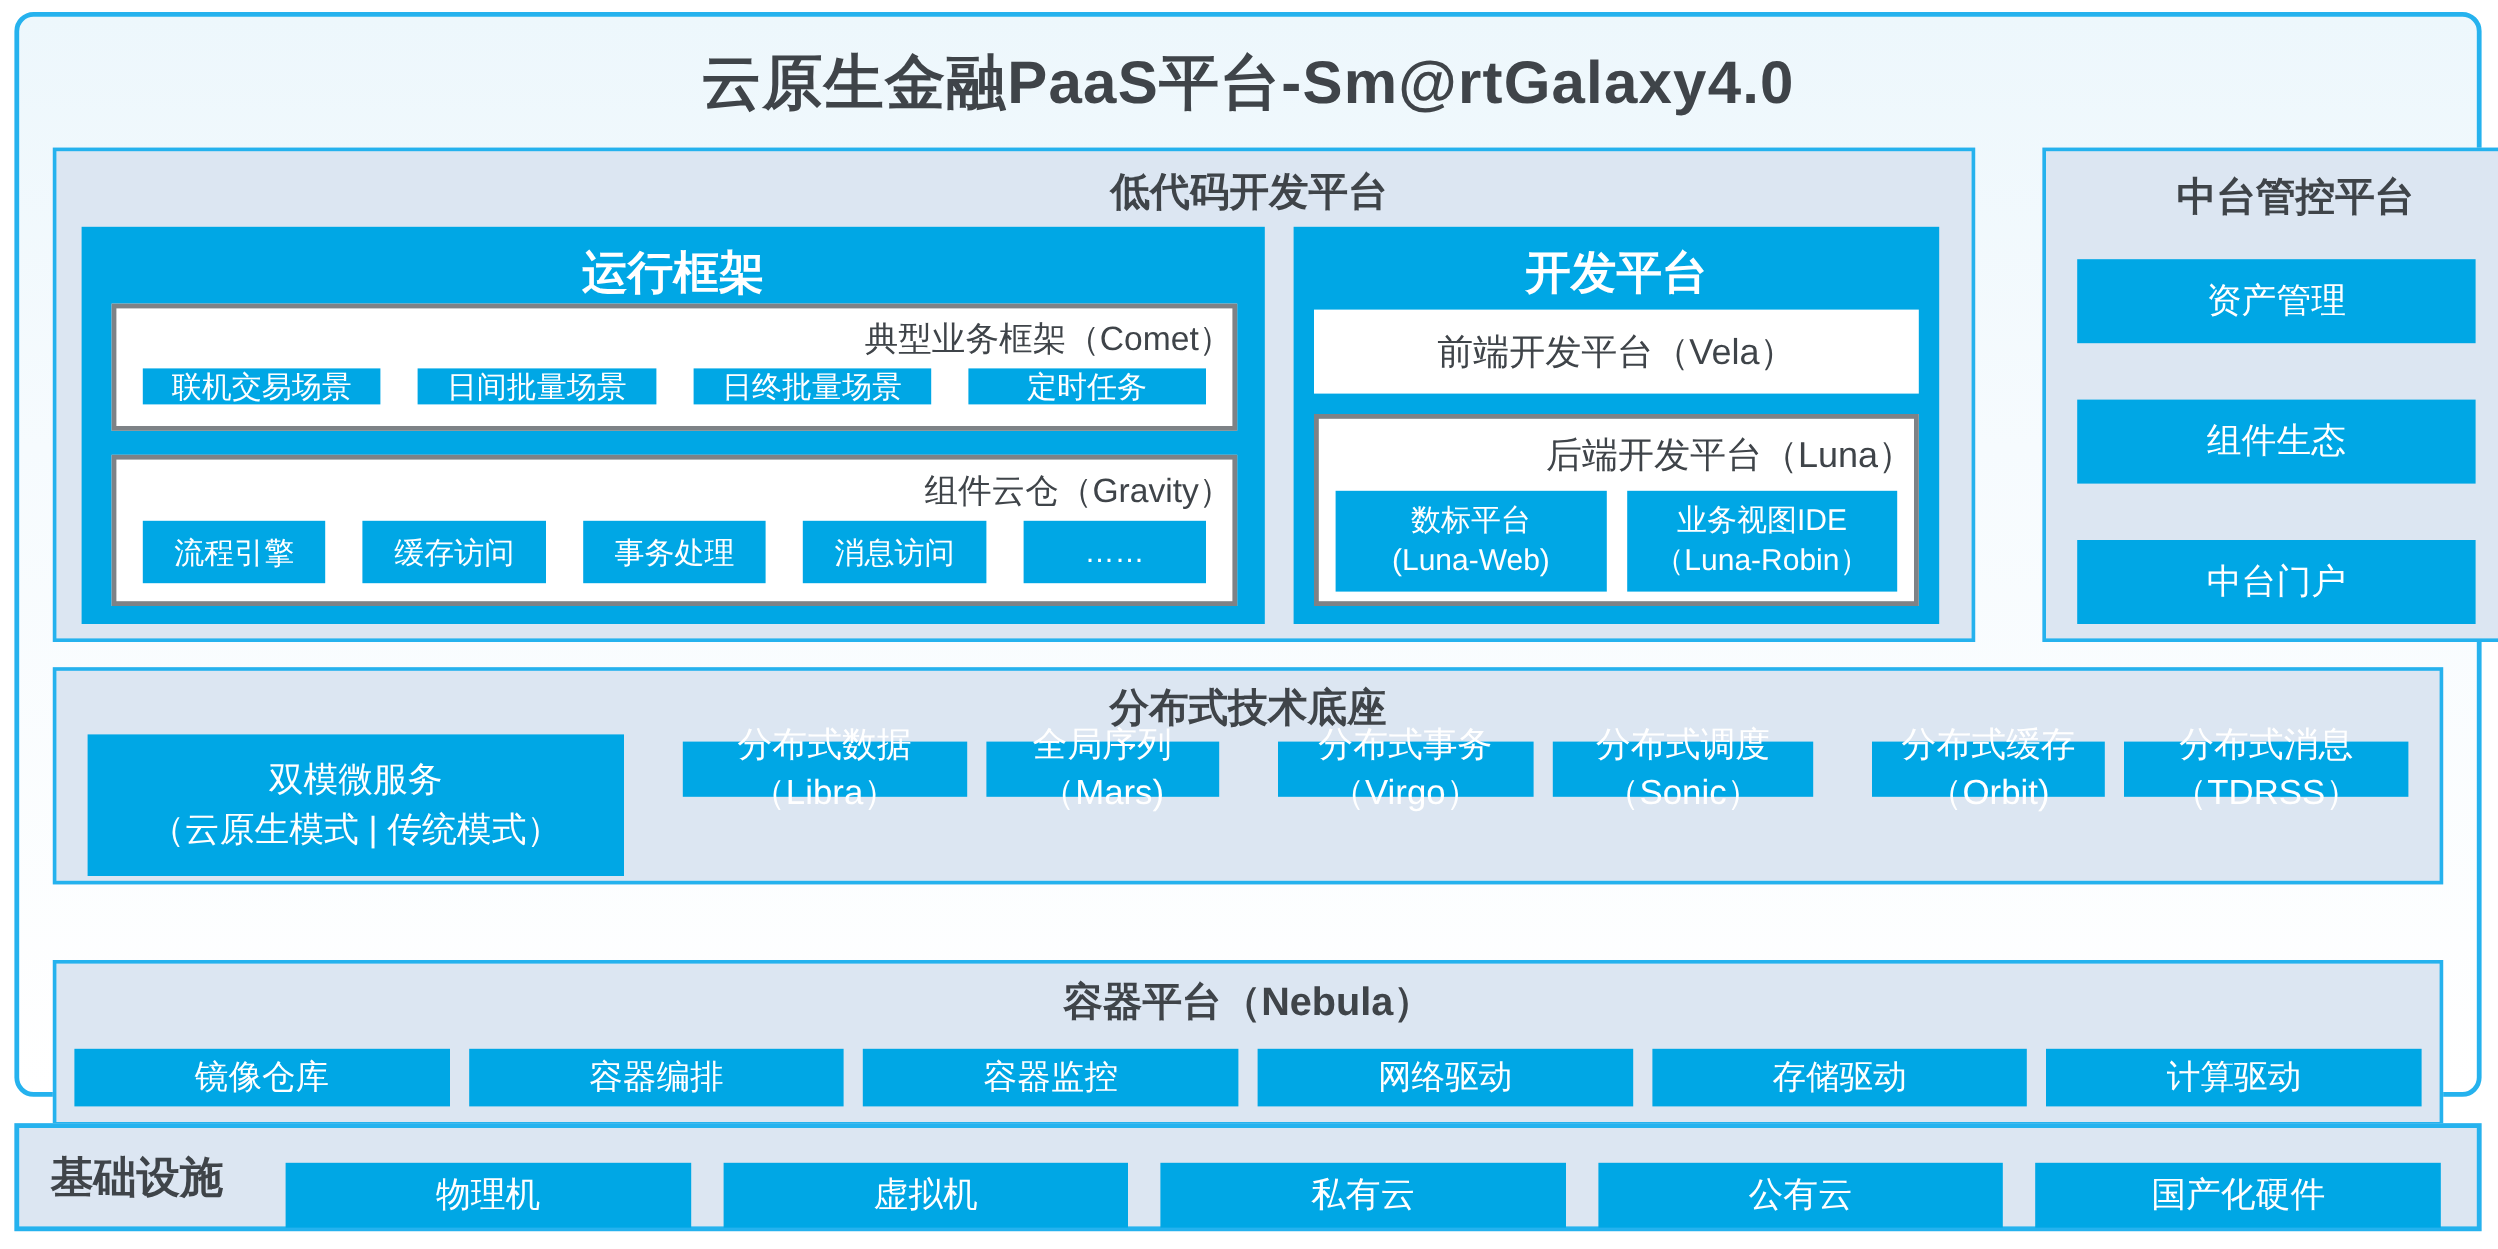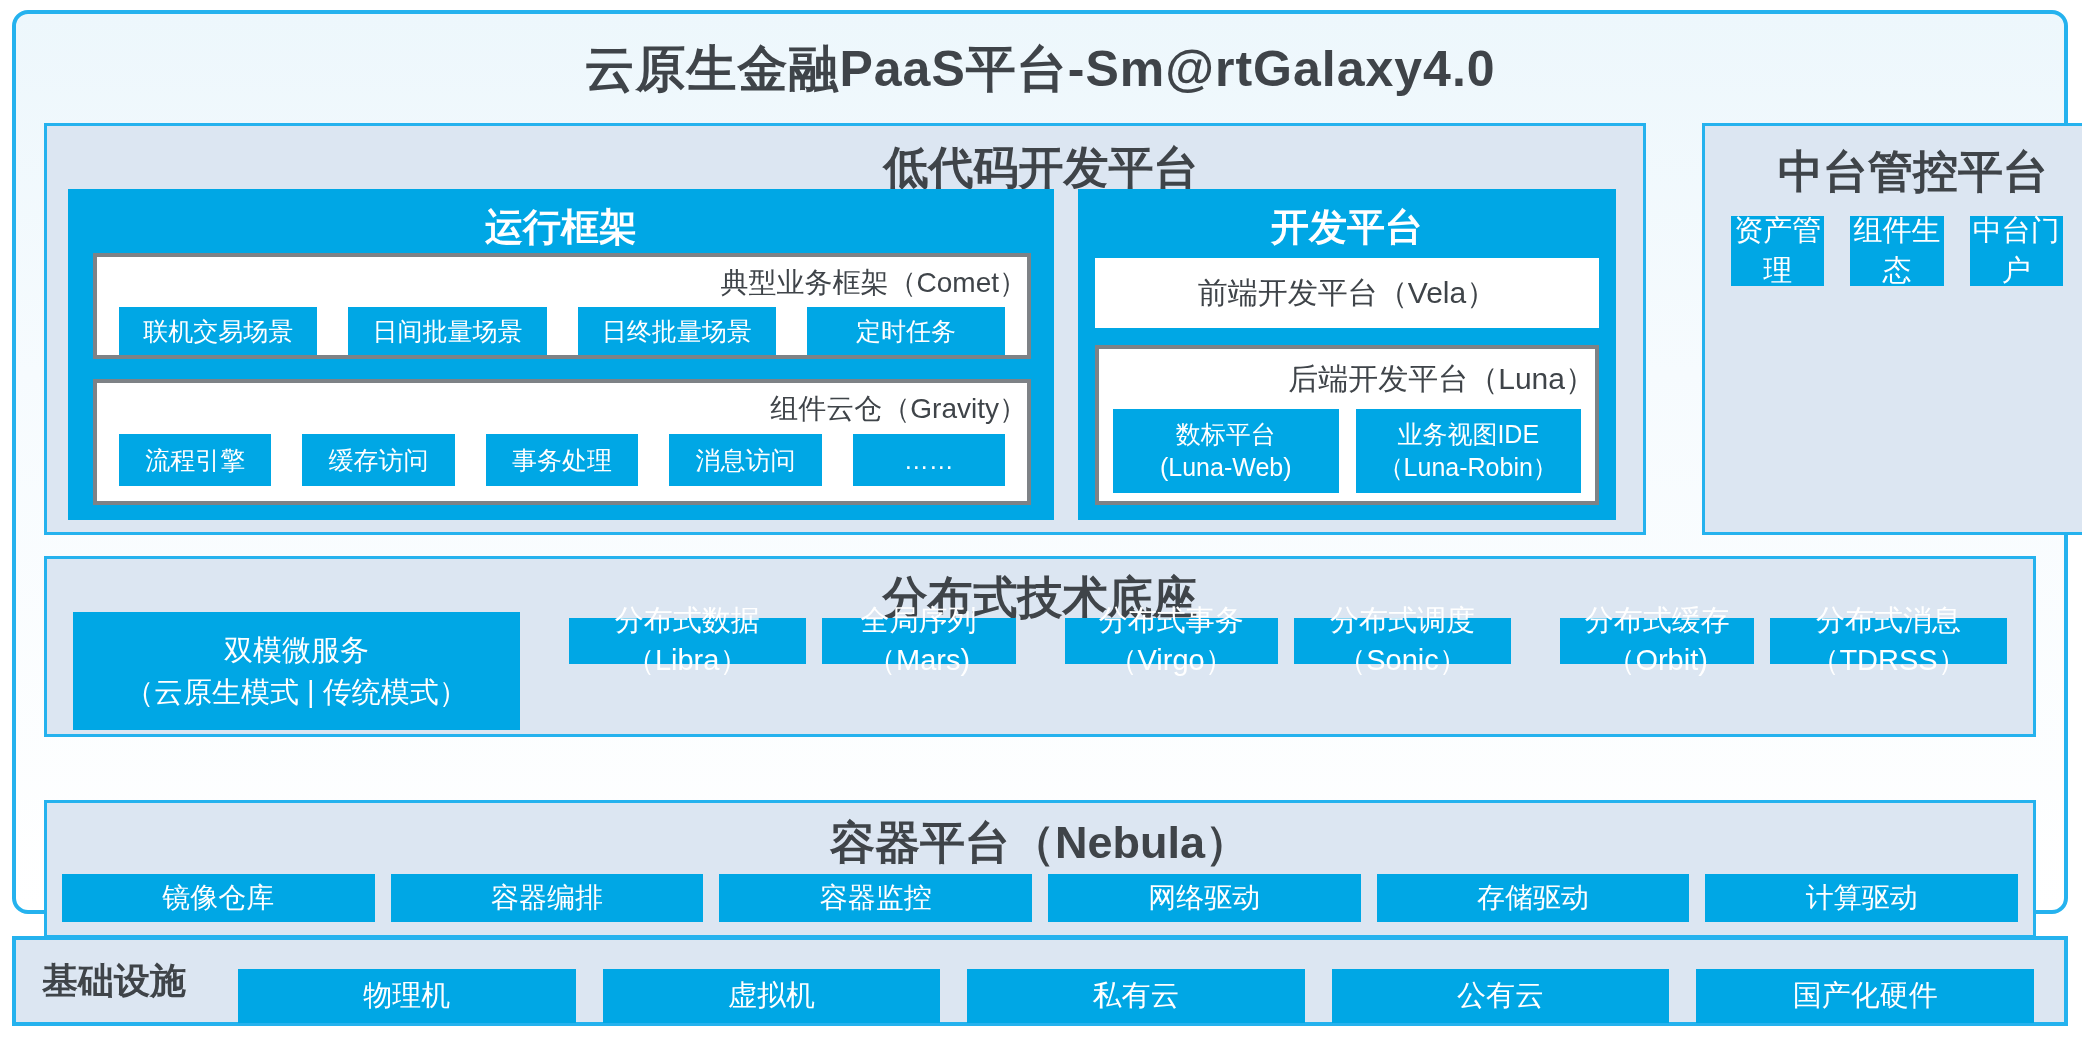--- a/index.html
+++ b/index.html
@@ -37,21 +37,21 @@
     position: absolute;
     background: #DCE6F2;
     border: 3px solid #25B2EE;
   }
   .panel-lowcode { left: 28px;   top: 109px; width: 1602px; height: 412px; }
   .panel-mid     { left: 1686px; top: 109px; width: 390px;  height: 412px; padding-left: 32px; }
   .panel-dist    { left: 28px;   top: 542px; width: 1992px; height: 181px; }
   .panel-cont    { left: 28px;   top: 786px; width: 1992px; height: 138px; }
 
   .panel-title {
-    font-size: 45px;
+    font-size: 33px;
     font-weight: bold;
     color: #3F4449;
     text-align: center;
   }
   .lowcode-title { position: absolute; top: 12px; left: 0; width: 1988px; }
   .mid-title     { padding-top: 16px; }
   .dist-title    { padding-top: 9px; }
   .cont-title    { padding-top: 10px; }
 
   
@@ -89,37 +89,37 @@
     background: #00A7E5;
     color: #ffffff;
     display: flex;
     align-items: center;
     justify-content: center;
     text-align: center;
   }
   .chip-row { position: absolute; display: flex; }
 
   .comet-row   { left: 22px; right: 22px; top: 50px;  gap: 31px; }
-  .comet-row .chip { flex: 1; height: 48px; font-size: 25px; }
+  .comet-row .chip { flex: 1; height: 30px; font-size: 25px; }
 
   .gravity-row { left: 22px; right: 22px; top: 51px;  gap: 31px; }
   .gravity-row .chip { flex: 1; height: 52px; font-size: 25px; }
 
   .luna-row { left: 14px; right: 14px; top: 60px; gap: 17px; }
   .luna-chip {
     flex: 1; height: 84px;
     flex-direction: column;
     font-size: 25px;
     line-height: 1.32;
   }
 
   .mid-buttons {
     position: absolute;
     left: 26px; right: 26px; top: 90px;
-    display: flex; flex-direction: row; gap: 26px;
+    display: flex; flex-direction: column; gap: 47px;
   }
   .mid-chip { height: 70px; font-size: 29px; }
 
   .dist-body {
     position: absolute;
     left: 26px; right: 26px; top: 53px;
     height: 118px;
     display: flex; gap: 49px;
   }
   .dual-chip {

